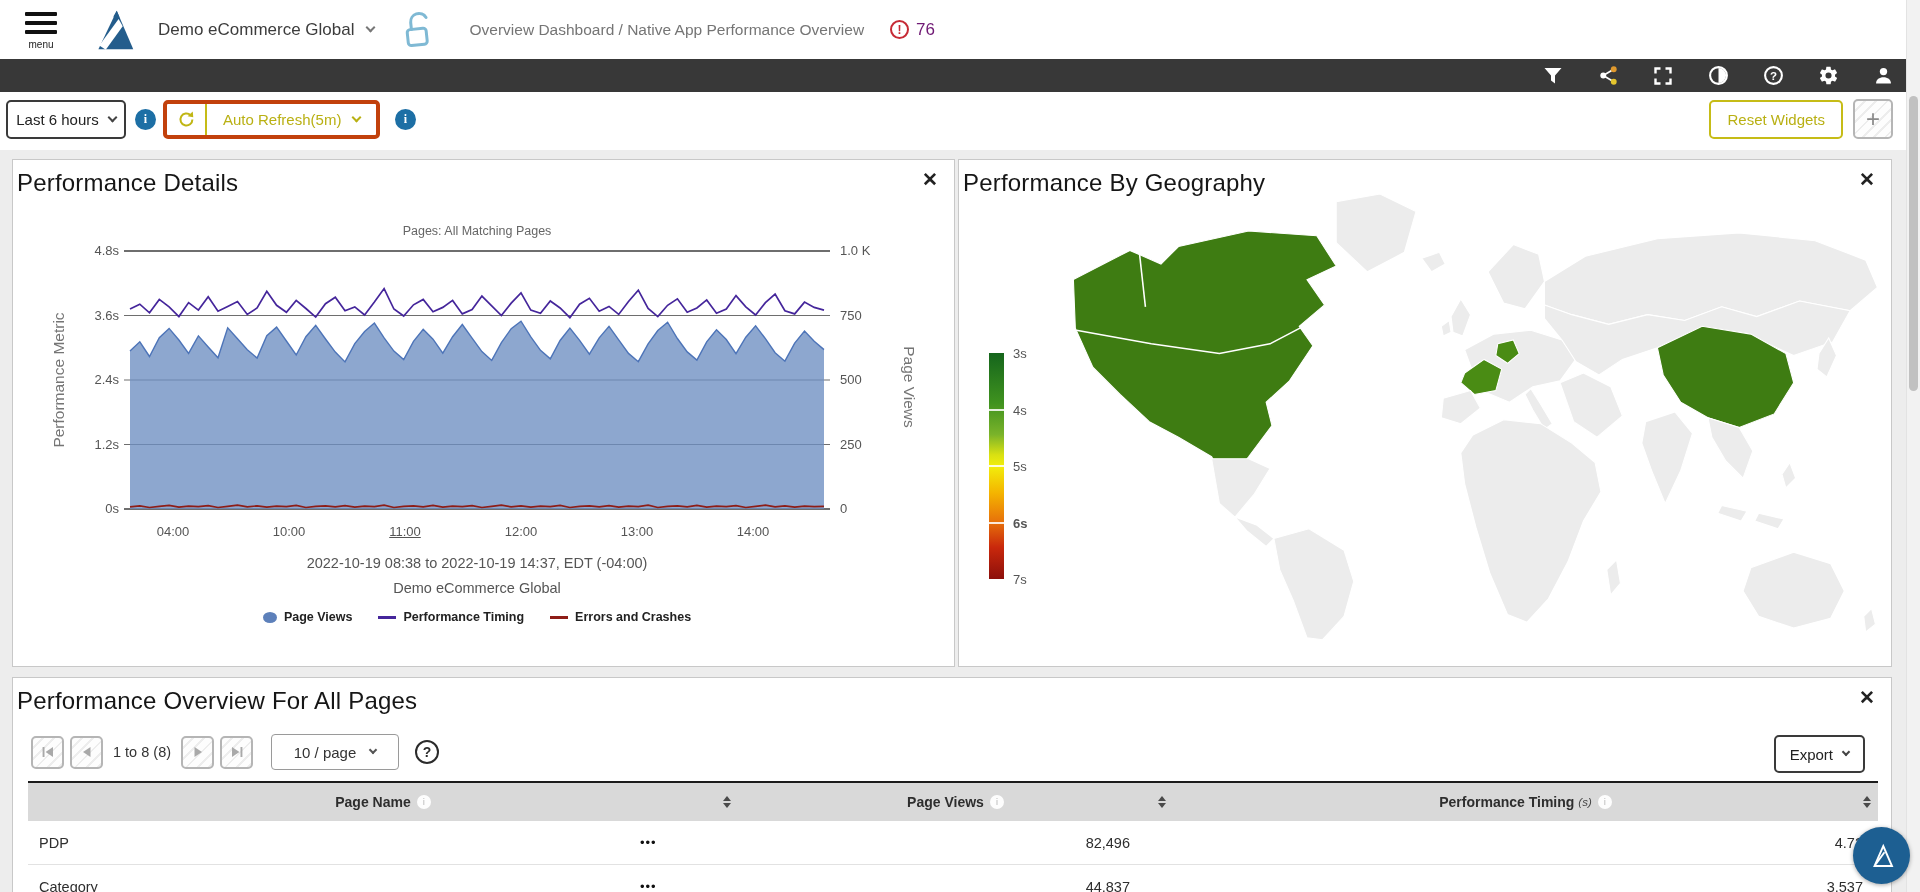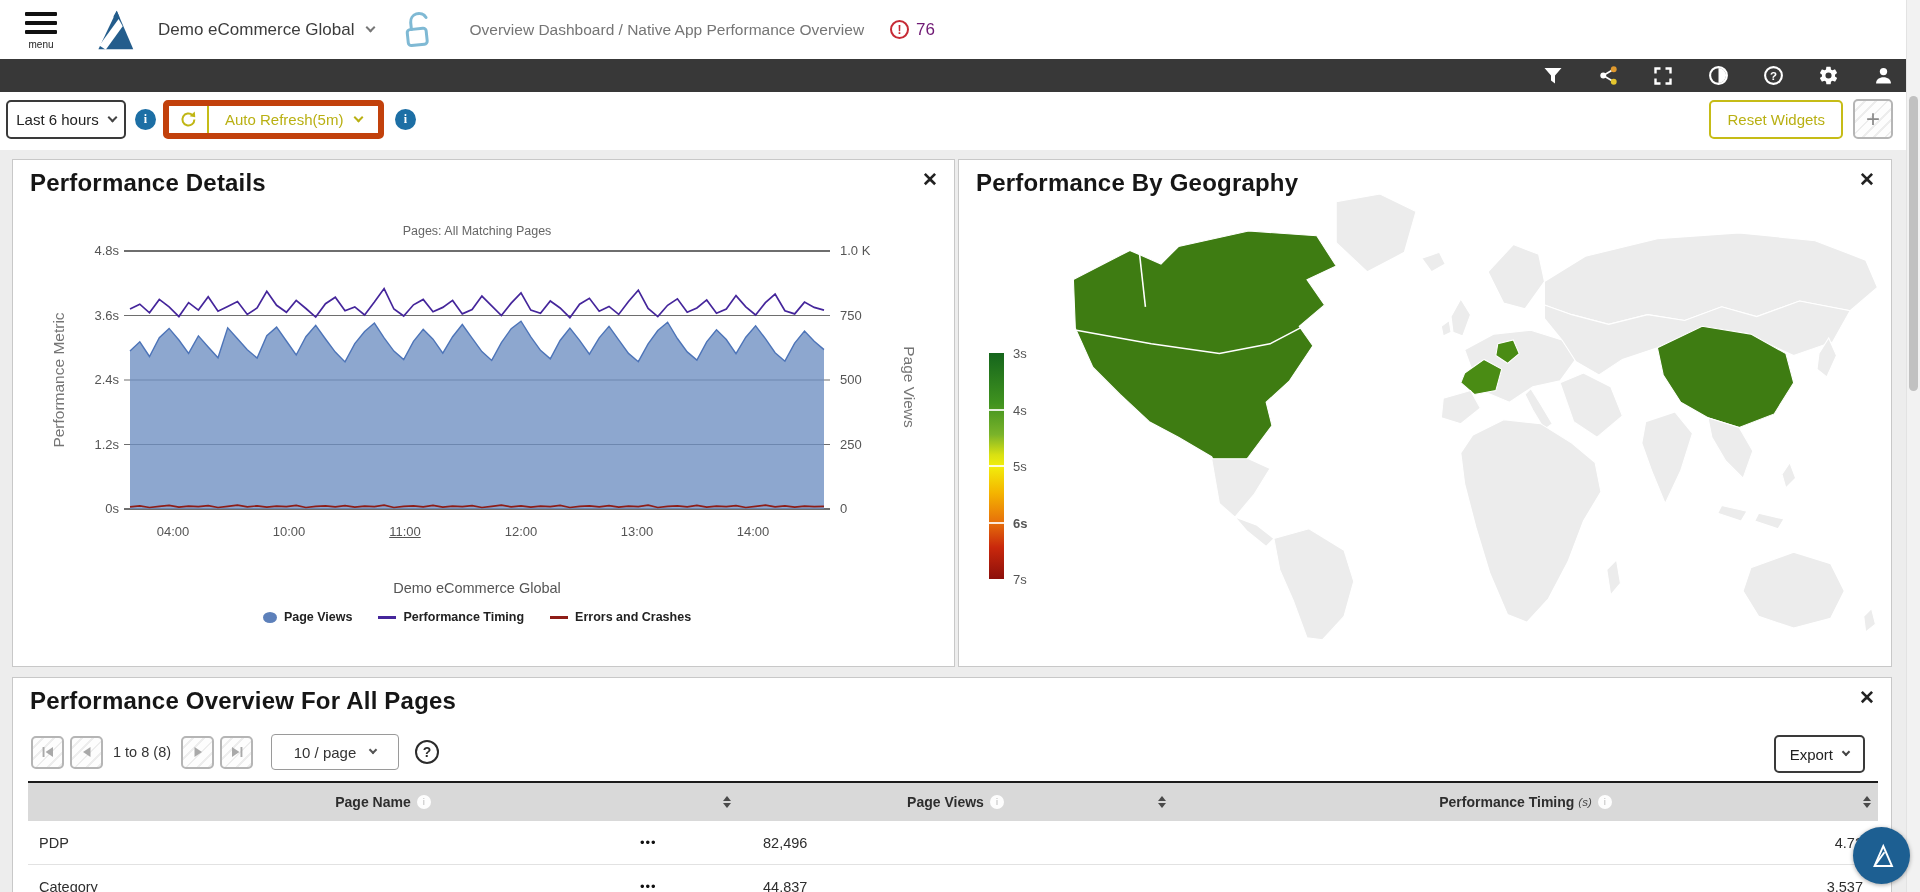--- a/index.html
+++ b/index.html
@@ -24,35 +24,35 @@
   
   .darkbar { position:absolute; left:0; top:59px; width:1906px; height:33px; background:#383838; }
   .darkbar-icons { position:absolute; right:12px; top:0; height:33px; display:flex; align-items:center; gap:33px; }
   .dk-icon { width:22px; height:22px; display:flex; align-items:center; justify-content:center; cursor:pointer; }
 
   
   .controls { position:absolute; left:0; top:92px; width:1920px; height:58px; background:#fff; }
   .time-range-btn { position:absolute; left:6px; top:8px; height:39px; width:120px; border:2px solid #3a3a3a; border-radius:5px; background:#fff; display:flex; align-items:center; justify-content:center; font-size:15px; color:#222; cursor:pointer; }
   .time-range-btn .chev { border-color:#444; margin-left:10px; }
   .info-dot { position:absolute; width:21px; height:21px; background:#1d6fa5; border-radius:50%; color:#fff; font-size:12px; font-weight:bold; font-family:"Liberation Serif", serif; display:flex; align-items:center; justify-content:center; cursor:pointer; }
-  .refresh-group { position:absolute; left:163px; top:8px; height:39px; border:6px solid #c2410c; border-radius:5px; background:#fff; display:flex; align-items:stretch; overflow:hidden; }
+  .refresh-group { position:absolute; left:163px; top:8px; height:39px; border:4px solid #c2410c; border-radius:5px; background:#fff; display:flex; align-items:stretch; overflow:hidden; }
   .refresh-seg { width:40px; border-right:2px solid #c6bc17; display:flex; align-items:center; justify-content:center; cursor:pointer; }
   .autorefresh-seg { display:flex; align-items:center; padding:0 16px; color:#b9b013; font-size:15px; cursor:pointer; }
   .autorefresh-seg .chev { border-color:#b9b013; }
   .reset-btn { position:absolute; right:77px; top:8px; height:39px; padding:0 16px; border:2px solid #c6bc17; border-radius:5px; background:#fff; color:#b9b013; font-size:15px; display:flex; align-items:center; cursor:pointer; }
   .add-widget-btn { position:absolute; right:27px; top:7px; width:40px; height:40px; border:2px solid #b5b5b5; border-radius:5px; color:#8a8a8a; font-size:24px; display:flex; align-items:center; justify-content:center; cursor:pointer;
      background:repeating-linear-gradient(135deg,#fdfdfd 0 6px,#ededed 6px 8px); }
 
   
   .content-bg { position:absolute; left:0; top:150px; width:1906px; height:742px; background:#ededed; }
   .widget { position:absolute; background:#fff; border:1px solid #c8c8c8; }
   .w-details { left:12px; top:159px; width:943px; height:508px; }
   .w-geo { left:958px; top:159px; width:934px; height:508px; }
   .w-table { left:12px; top:677px; width:1880px; height:290px; }
-  .widget-title { position:absolute; left:17px; top:9px; font-size:24px; font-weight:bold; color:#161616; letter-spacing:.2px; }
+  .widget-title { position:absolute; left:4px; top:9px; font-size:24px; font-weight:normal; color:#161616; letter-spacing:.2px; }
   .widget-close { position:absolute; right:16px; top:8px; font-size:19px; font-weight:bold; color:#222; cursor:pointer; }
 
   
   .chart-subtitle { position:absolute; left:117px; top:64px; width:694px; text-align:center; font-size:12.5px; color:#666; }
   .plot-svg { position:absolute; left:117px; top:91px; overflow:visible; }
   .tick { position:absolute; font-size:13px; color:#555; }
   .tick.left { width:64px; text-align:right; left:42px; }
   .tick.right { left:827px; }
   .tick.x { top:364px; transform:translateX(-50%); }
   .axis-label { position:absolute; font-size:15.5px; color:#757575; white-space:nowrap; }
@@ -90,21 +90,21 @@
   .th { position:relative; display:flex; align-items:center; justify-content:center; font-size:14px; font-weight:bold; color:#2e2e2e; }
   .th-suffix { font-style:italic; font-weight:normal; font-size:11.5px; margin-left:4px; color:#444; }
   .hdr-info { width:14px; height:14px; border-radius:50%; background:rgba(255,255,255,.95); color:#cfcfcf; font-size:9px; display:inline-flex; align-items:center; justify-content:center; margin-left:6px; }
   .sorter { position:absolute; right:7px; top:50%; transform:translateY(-50%); display:flex; flex-direction:column; gap:2px; cursor:pointer; }
   .sorter .up { width:0; height:0; border-left:4.5px solid transparent; border-right:4.5px solid transparent; border-bottom:5px solid #4a4a4a; }
   .sorter .down { width:0; height:0; border-left:4.5px solid transparent; border-right:4.5px solid transparent; border-top:5px solid #4a4a4a; }
   .tbody { position:absolute; left:15px; top:143px; width:1850px; }
   .trow { position:relative; display:flex; height:44px; align-items:center; border-bottom:1px solid #e2e2e2; font-size:14.5px; color:#2e2e2e; }
   .td-name { padding-left:11px; }
   .row-menu { position:absolute; left:612px; font-size:13px; letter-spacing:1px; color:#111; cursor:pointer; }
-  .td-views { position:absolute; left:735px; width:435px; padding-right:18px; }
+  .td-views { position:absolute; left:685px; width:435px; text-align:right; padding-right:18px; }
   .td-timing { position:absolute; left:1160px; width:690px; text-align:right; padding-right:15px; }
 
   
   .scrollbar-track { position:absolute; right:0; top:0; width:14px; height:892px; background:#f2f2f2; border-left:1px solid #e3e3e3; }
   .scrollbar-thumb { position:absolute; left:2px; top:96px; width:9px; height:295px; background:#c1c1c1; border-radius:6px; cursor:pointer; }
   .brand-bubble { position:absolute; left:1853px; top:827px; width:57px; height:57px; border-radius:50%; background:#1d5f92; display:flex; align-items:center; justify-content:center; cursor:pointer; box-shadow:0 1px 4px rgba(0,0,0,.35); z-index:30; }
 </style>
 </head>
 <body>
 
@@ -224,20 +224,21 @@
         <line x1="-6" y1="0.0" x2="700" y2="0.0" stroke="#6e6e6e" stroke-width="2"></line>
         <line x1="-6" y1="64.5" x2="700" y2="64.5" stroke="#6e6e6e" stroke-width="1.2"></line>
         <line x1="-6" y1="129.0" x2="700" y2="129.0" stroke="#6e6e6e" stroke-width="1.2"></line>
         <line x1="-6" y1="193.5" x2="700" y2="193.5" stroke="#6e6e6e" stroke-width="1.2"></line>
         <line x1="-6" y1="258.0" x2="700" y2="258.0" stroke="#6e6e6e" stroke-width="2"></line>
         <polygon points="0,258 0.0,100.1 9.8,90.8 19.5,105.5 29.3,86.7 39.1,77.4 48.9,89.0 58.6,102.4 68.4,84.9 78.2,96.0 88.0,106.8 97.7,76.9 107.5,87.7 117.3,98.8 127.1,107.1 136.8,84.6 146.6,76.1 156.4,90.0 166.2,104.0 175.9,85.7 185.7,74.3 195.5,88.0 205.3,101.1 215.0,110.9 224.8,92.6 234.6,80.5 244.4,72.0 254.1,86.9 263.9,100.1 273.7,108.6 283.5,90.3 293.2,78.2 303.0,88.2 312.8,102.2 322.6,85.7 332.3,73.5 342.1,87.2 351.9,100.6 361.7,109.4 371.4,91.6 381.2,77.7 391.0,70.2 400.8,85.9 410.5,99.3 420.3,107.8 430.1,89.5 439.9,77.1 449.6,89.3 459.4,103.2 469.2,86.9 479.0,75.3 488.7,88.8 498.5,102.4 508.3,110.7 518.1,92.9 527.8,79.5 537.6,71.2 547.4,87.5 557.2,100.9 566.9,109.1 576.7,90.8 586.5,78.7 596.3,88.5 606.0,102.7 615.8,86.2 625.6,74.8 635.4,87.7 645.1,101.7 654.9,110.2 664.7,92.1 674.5,80.0 684.2,90.3 694.0,98.6 694,258" fill="rgba(109,142,193,0.78)"></polygon>
         <polyline points="0.0,100.1 9.8,90.8 19.5,105.5 29.3,86.7 39.1,77.4 48.9,89.0 58.6,102.4 68.4,84.9 78.2,96.0 88.0,106.8 97.7,76.9 107.5,87.7 117.3,98.8 127.1,107.1 136.8,84.6 146.6,76.1 156.4,90.0 166.2,104.0 175.9,85.7 185.7,74.3 195.5,88.0 205.3,101.1 215.0,110.9 224.8,92.6 234.6,80.5 244.4,72.0 254.1,86.9 263.9,100.1 273.7,108.6 283.5,90.3 293.2,78.2 303.0,88.2 312.8,102.2 322.6,85.7 332.3,73.5 342.1,87.2 351.9,100.6 361.7,109.4 371.4,91.6 381.2,77.7 391.0,70.2 400.8,85.9 410.5,99.3 420.3,107.8 430.1,89.5 439.9,77.1 449.6,89.3 459.4,103.2 469.2,86.9 479.0,75.3 488.7,88.8 498.5,102.4 508.3,110.7 518.1,92.9 527.8,79.5 537.6,71.2 547.4,87.5 557.2,100.9 566.9,109.1 576.7,90.8 586.5,78.7 596.3,88.5 606.0,102.7 615.8,86.2 625.6,74.8 635.4,87.7 645.1,101.7 654.9,110.2 664.7,92.1 674.5,80.0 684.2,90.3 694.0,98.6" fill="none" stroke="#4d74b8" stroke-width="1.4"></polyline>
         <polyline points="0.0,58.0 9.8,53.2 19.5,61.8 29.3,48.4 39.1,55.9 48.9,65.6 58.6,51.6 68.4,59.1 78.2,45.7 88.0,60.2 97.7,55.4 107.5,50.5 117.3,63.4 127.1,57.0 136.8,40.3 146.6,54.3 156.4,61.3 166.2,49.4 175.9,57.5 185.7,66.1 195.5,52.7 205.3,46.2 215.0,59.7 224.8,55.9 234.6,64.0 244.4,51.1 254.1,37.6 263.9,58.0 273.7,65.0 283.5,53.8 293.2,48.4 303.0,60.7 312.8,56.4 322.6,49.4 332.3,62.9 342.1,58.6 351.9,45.1 361.7,54.8 371.4,64.5 381.2,52.1 391.0,41.9 400.8,59.1 410.5,62.3 420.3,50.0 430.1,57.0 439.9,66.7 449.6,53.2 459.4,47.3 469.2,60.2 479.0,55.4 488.7,63.4 498.5,50.5 508.3,39.2 518.1,57.5 527.8,65.6 537.6,54.3 547.4,47.8 557.2,61.3 566.9,57.0 576.7,48.9 586.5,62.3 596.3,58.0 606.0,44.6 615.8,55.9 625.6,64.0 635.4,51.6 645.1,43.0 654.9,59.7 664.7,62.9 674.5,51.1 684.2,56.4 694.0,59.1" fill="none" stroke="#45269b" stroke-width="1.7"></polyline>
         <polyline points="0.0,255.9 9.8,254.9 19.5,256.5 29.3,255.4 39.1,254.4 48.9,256.2 58.6,255.2 68.4,255.7 78.2,254.6 88.0,256.5 97.7,255.4 107.5,254.1 117.3,255.9 127.1,254.9 136.8,256.2 146.6,255.2 156.4,255.7 166.2,254.4 175.9,256.5 185.7,255.4 195.5,254.9 205.3,255.9 215.0,254.6 224.8,256.2 234.6,255.2 244.4,255.7 254.1,254.1 263.9,256.5 273.7,255.4 283.5,254.9 293.2,255.9 303.0,254.4 312.8,256.2 322.6,255.2 332.3,255.7 342.1,254.6 351.9,256.5 361.7,255.4 371.4,254.1 381.2,255.9 391.0,254.9 400.8,256.2 410.5,255.2 420.3,255.7 430.1,254.4 439.9,256.5 449.6,255.4 459.4,254.9 469.2,255.9 479.0,254.6 488.7,256.2 498.5,255.2 508.3,255.7 518.1,254.1 527.8,256.5 537.6,255.4 547.4,254.9 557.2,255.9 566.9,254.4 576.7,256.2 586.5,255.2 596.3,255.7 606.0,254.6 615.8,256.5 625.6,255.4 635.4,254.1 645.1,255.9 654.9,254.9 664.7,256.2 674.5,255.2 684.2,255.7 694.0,255.4" fill="none" stroke="#8e1d17" stroke-width="1.7"></polyline>
       </svg>
+    <div class="chart-caption" style="top:395px;">2022-10-19 08:38 to 2022-10-19 14:37, EDT (-04:00)</div>
     <div class="chart-caption" style="top:420px;">Demo eCommerce Global</div>
     <div class="chart-legend" id="pd-legend">
         <span class="legend-item">
           <span class="sw-ellipse" style="background: rgb(93, 128, 186);"></span>
           <span>Page Views</span>
         </span>
         <span class="legend-item">
           <span class="sw-line" style="background: rgb(69, 38, 155);"></span>
           <span>Performance Timing</span>
         </span>

